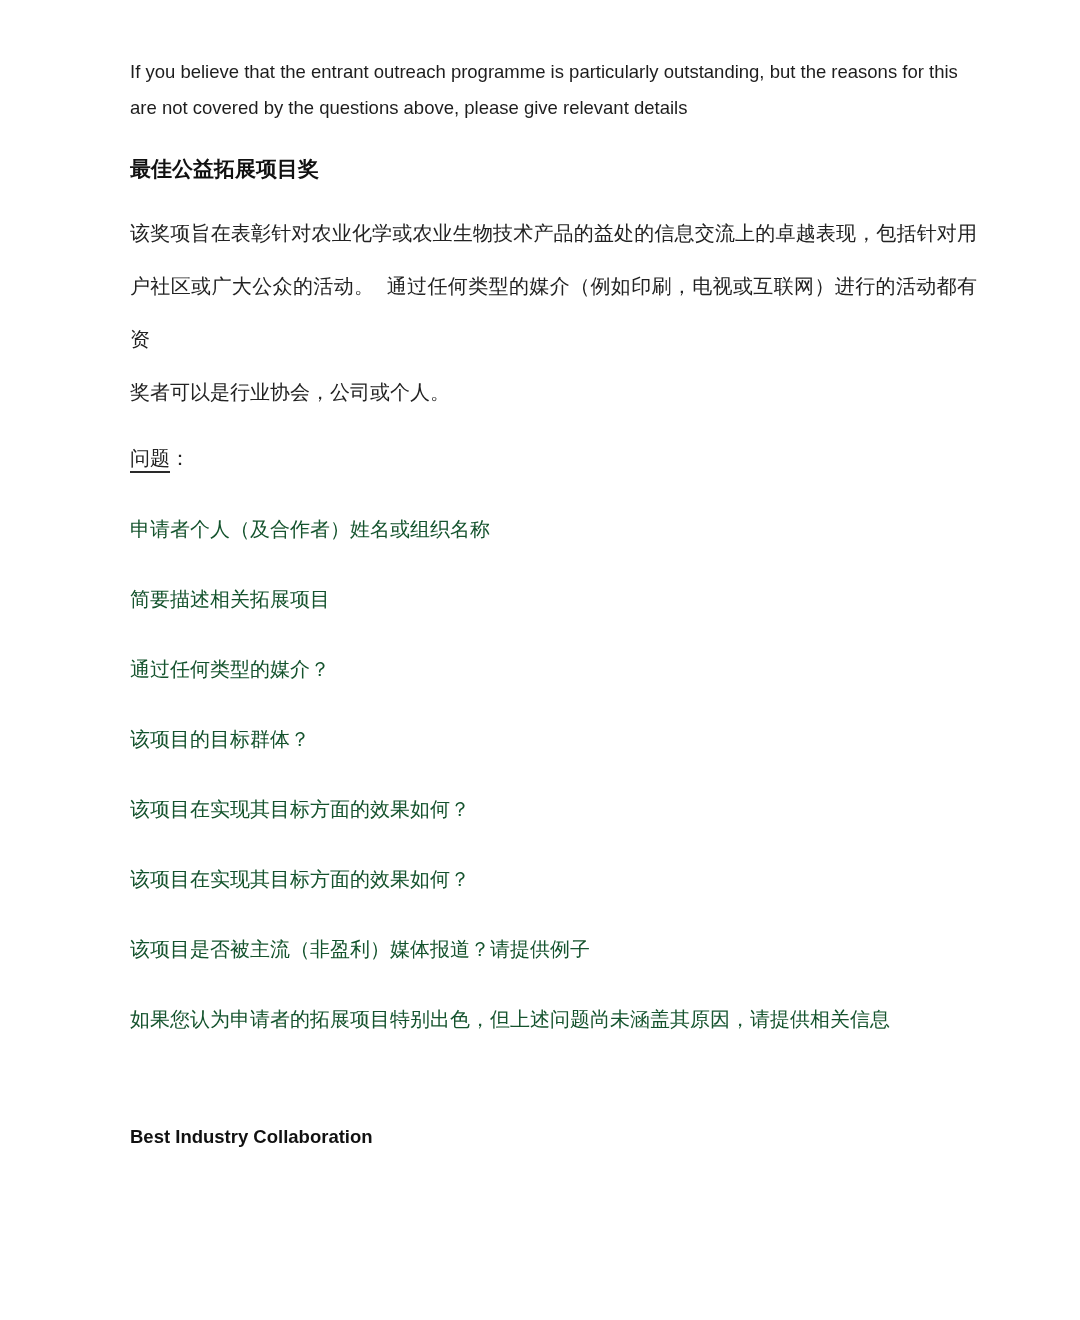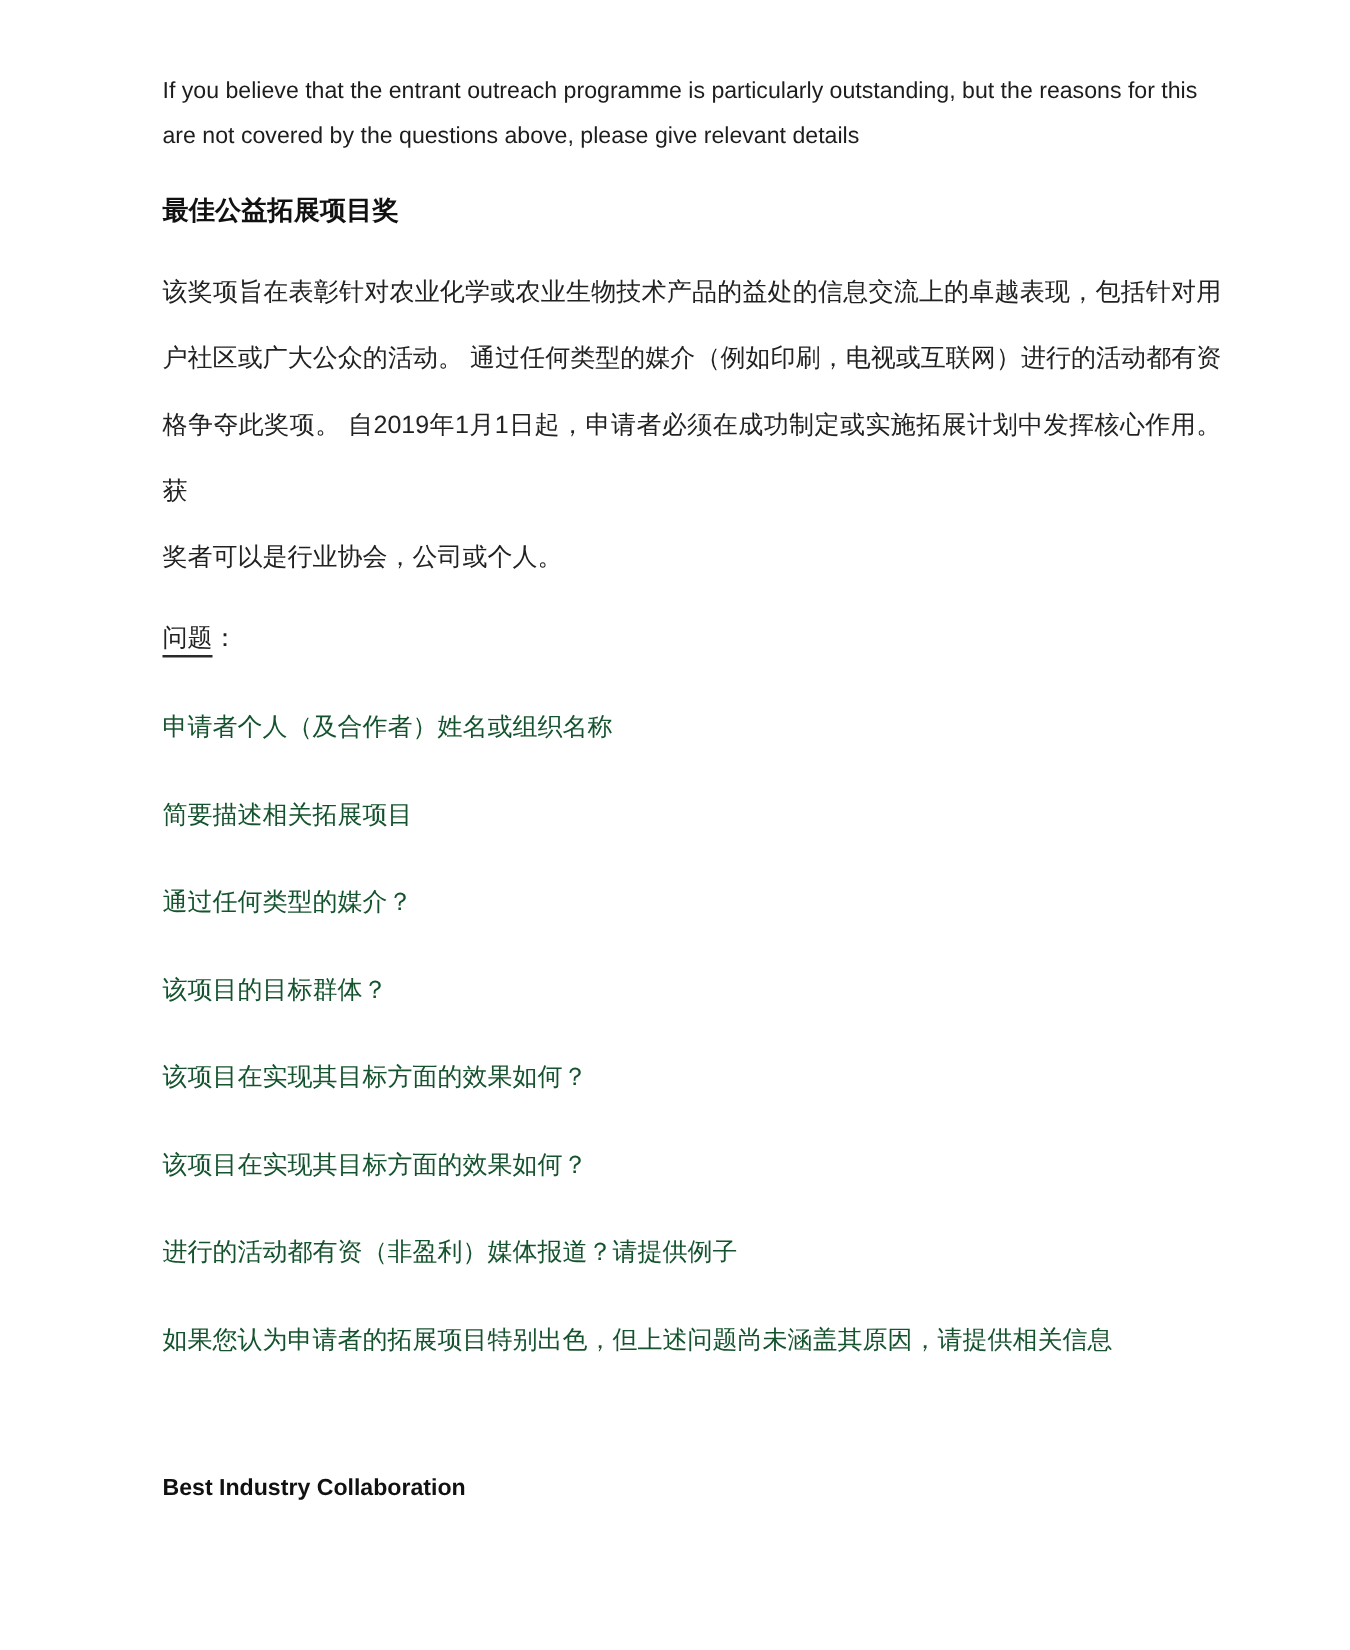--- a/index.html
+++ b/index.html
@@ -34,20 +34,21 @@
     font-size: 21px;
     font-weight: bold;
     line-height: 30px;
     color: #111111;
   }
   .zh-para {
     margin-top: 24px;
     font-size: 20px;
     line-height: 53px;
     color: #222222;
+    font-family: Liberation Mono, monospace;
   }
   .zh-para .line.just {
     text-align: justify;
     text-align-last: justify;
   }
   .q-label {
     margin-top: 23px;
     font-size: 20px;
     line-height: 30px;
     color: #222222;
@@ -87,34 +88,33 @@
   <div class="intro">
     <div class="line">If you believe that the entrant outreach programme is particularly outstanding, but the reasons for this</div>
     <div class="line">are not covered by the questions above, please give relevant details</div>
   </div>
 
   <div class="zh-heading">最佳公益拓展项目奖</div>
 
   <div class="zh-para">
     <div class="line just">该奖项旨在表彰针对农业化学或农业生物技术产品的益处的信息交流上的卓越表现，包括针对用</div>
     <div class="line just">户社区或广大公众的活动。 通过任何类型的媒介（例如印刷，电视或互联网）进行的活动都有资</div>
-    <div class="line just">格争夺此奖项。 自2019年1月1日起，申请者必须在成功制定或实施拓展计划中发挥核心作用。获</div>
     <div class="line">奖者可以是行业协会，公司或个人。</div>
   </div>
 
   <div class="q-label">
     <span class="underlined">问题</span><span>：</span>
   </div>
 
   <ul class="questions">
     <li>申请者个人（及合作者）姓名或组织名称</li>
     <li>简要描述相关拓展项目</li>
     <li>通过任何类型的媒介？</li>
     <li>该项目的目标群体？</li>
     <li>该项目在实现其目标方面的效果如何？</li>
     <li>该项目在实现其目标方面的效果如何？</li>
-    <li>进行的活动都有资（非盈利）媒体报道？请提供例子</li>
+    <li>该项目是否被主流（非盈利）媒体报道？请提供例子</li>
     <li>如果您认为申请者的拓展项目特别出色，但上述问题尚未涵盖其原因，请提供相关信息</li>
   </ul>
 
   <div class="en-heading">Best Industry Collaboration</div>
 
 </div>
 
 </body></html>

